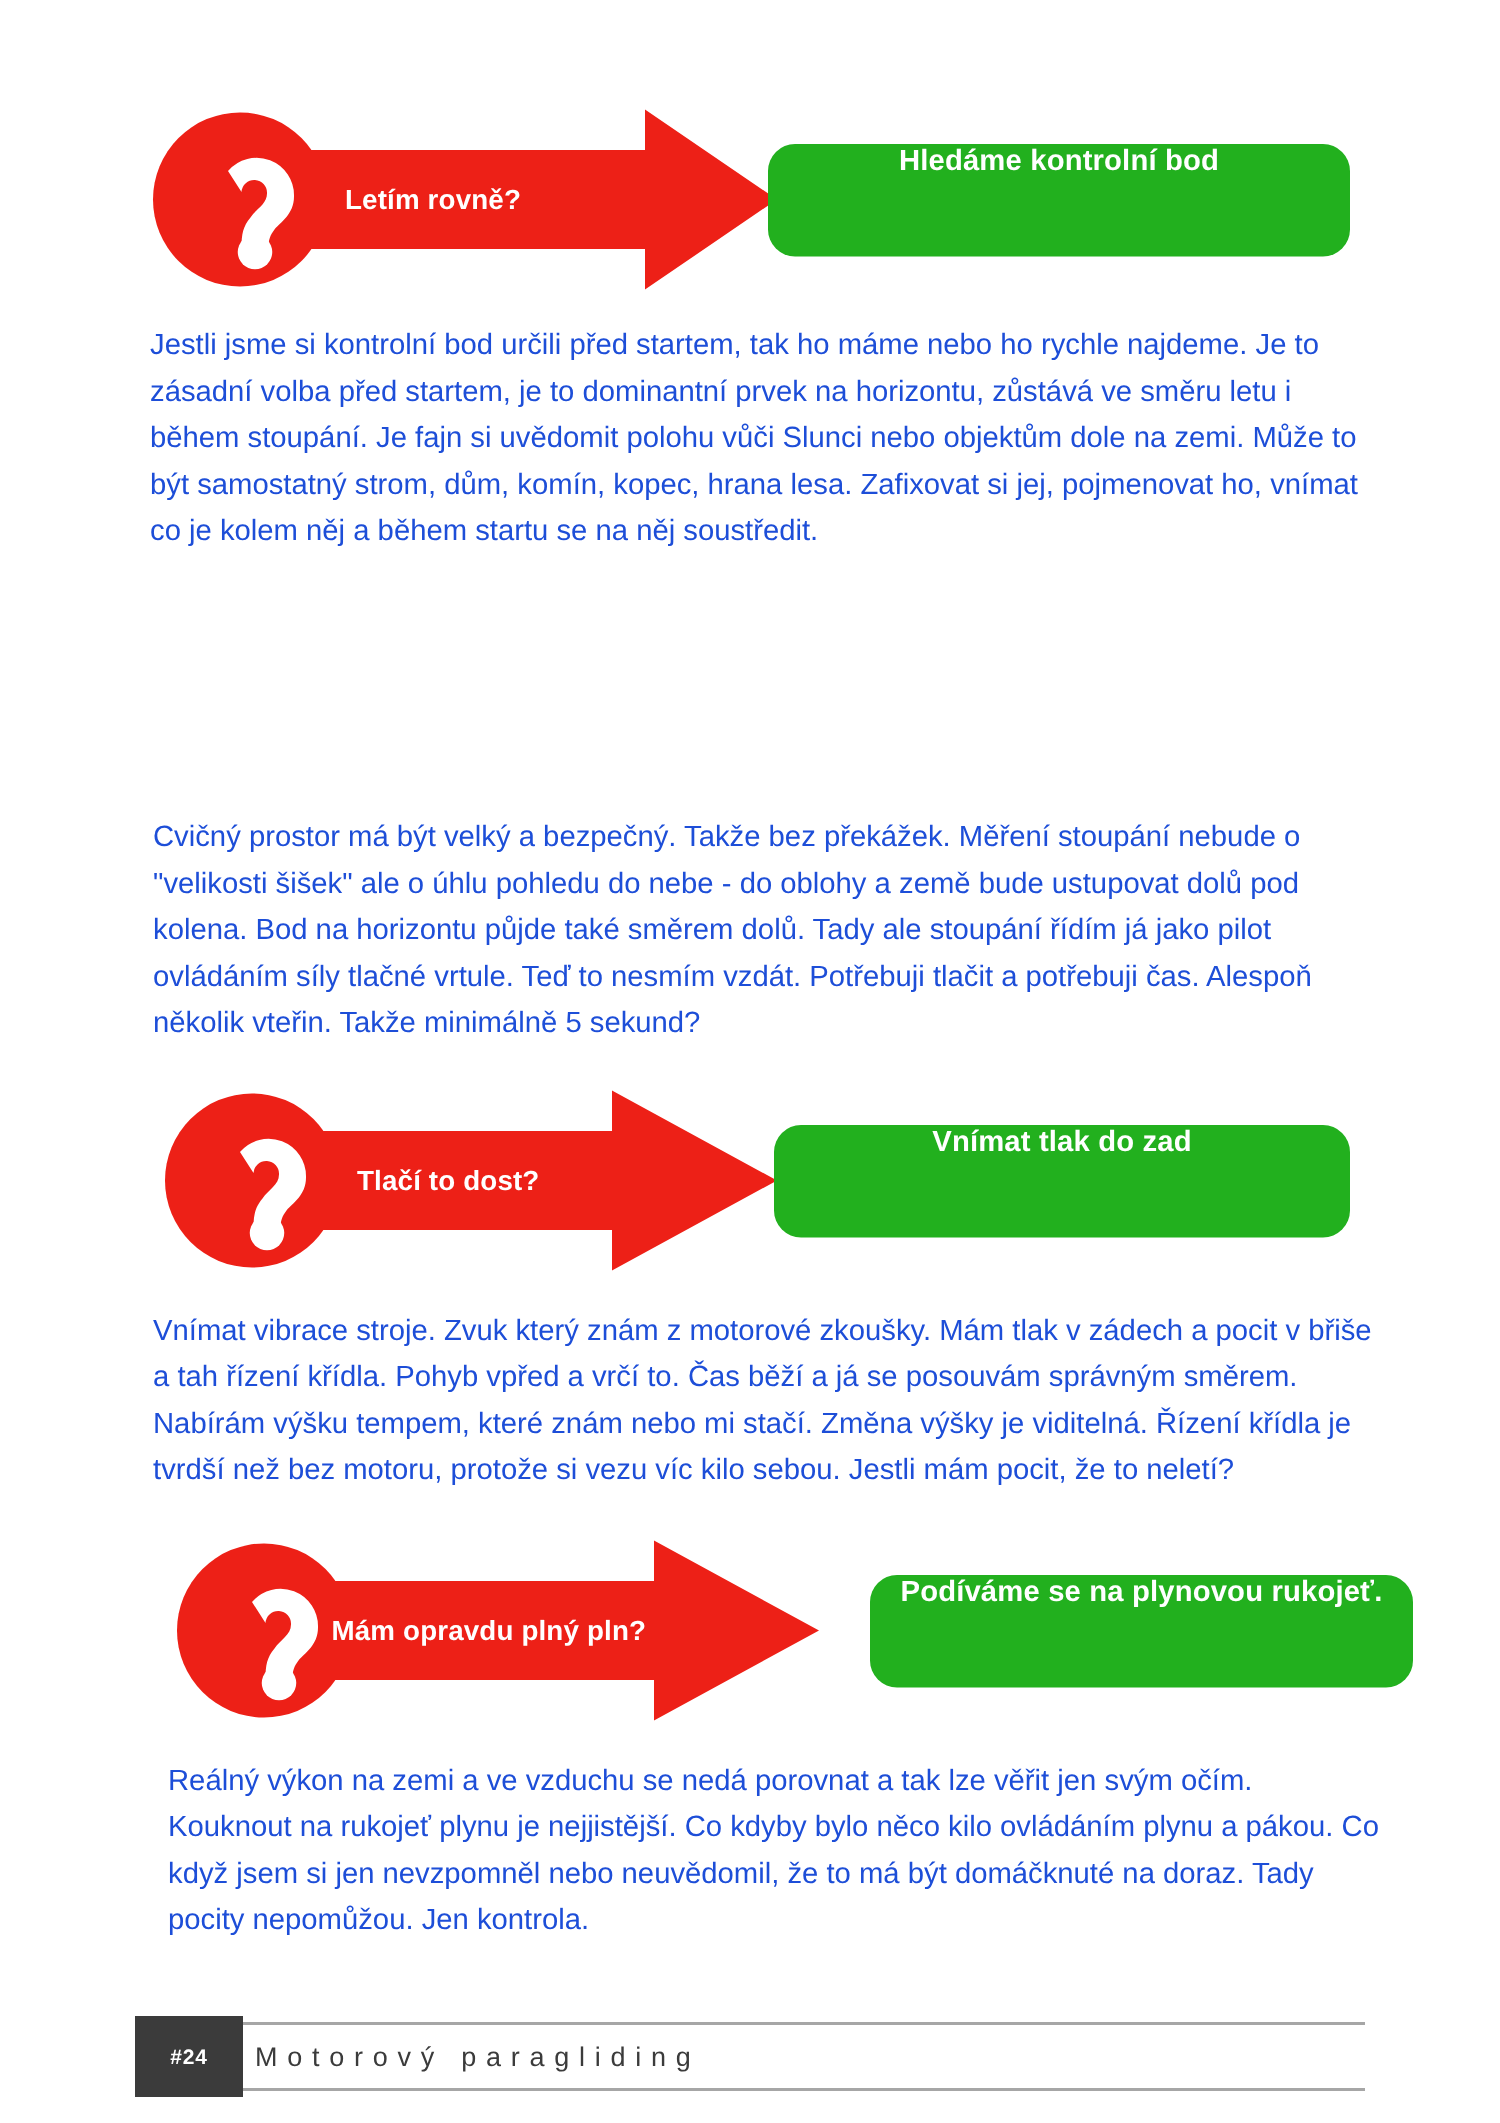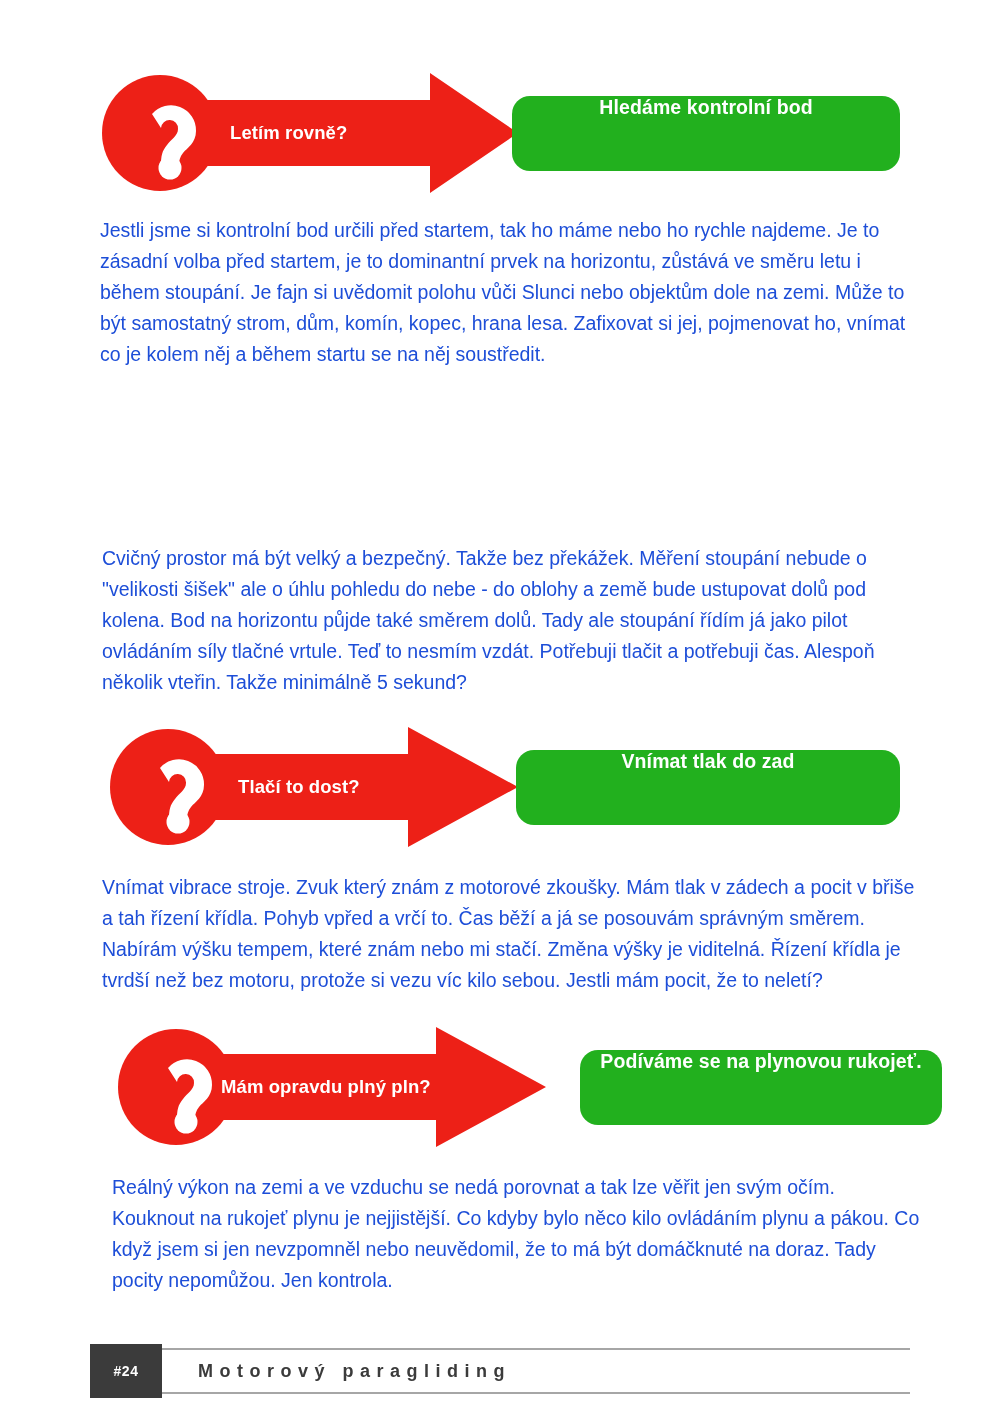--- a/index.html
+++ b/index.html
@@ -124,28 +124,28 @@
     justify-content: center;
   }
   .footer-badge-label {
     color: #ffffff;
     font-size: 14px;
     font-weight: bold;
     letter-spacing: 0.5px;
   }
   .footer-title {
     position: absolute;
-    left: 108px;
+    left: 80px;
     top: 0;
     height: 46px;
     display: flex;
     align-items: center;
     color: #3b3b3b;
     font-size: 18px;
-    font-weight: bold;
+    font-weight: normal;
     letter-spacing: 6.5px;
     white-space: nowrap;
   }
 </style>
 </head>
 <body>
 
 <div class="page">
 
   <div class="flow" style="top:68px;">

